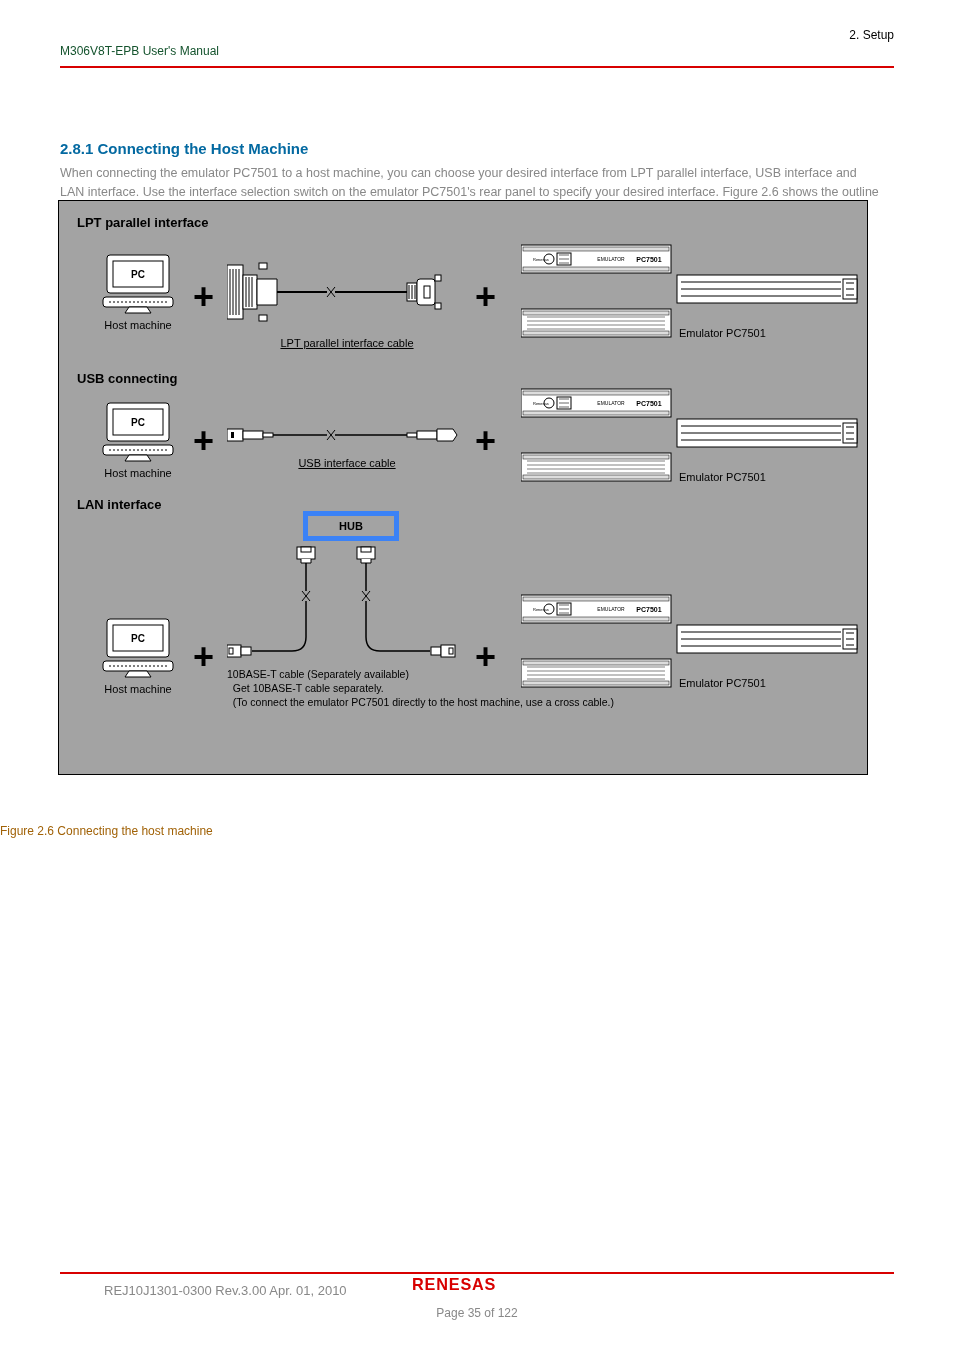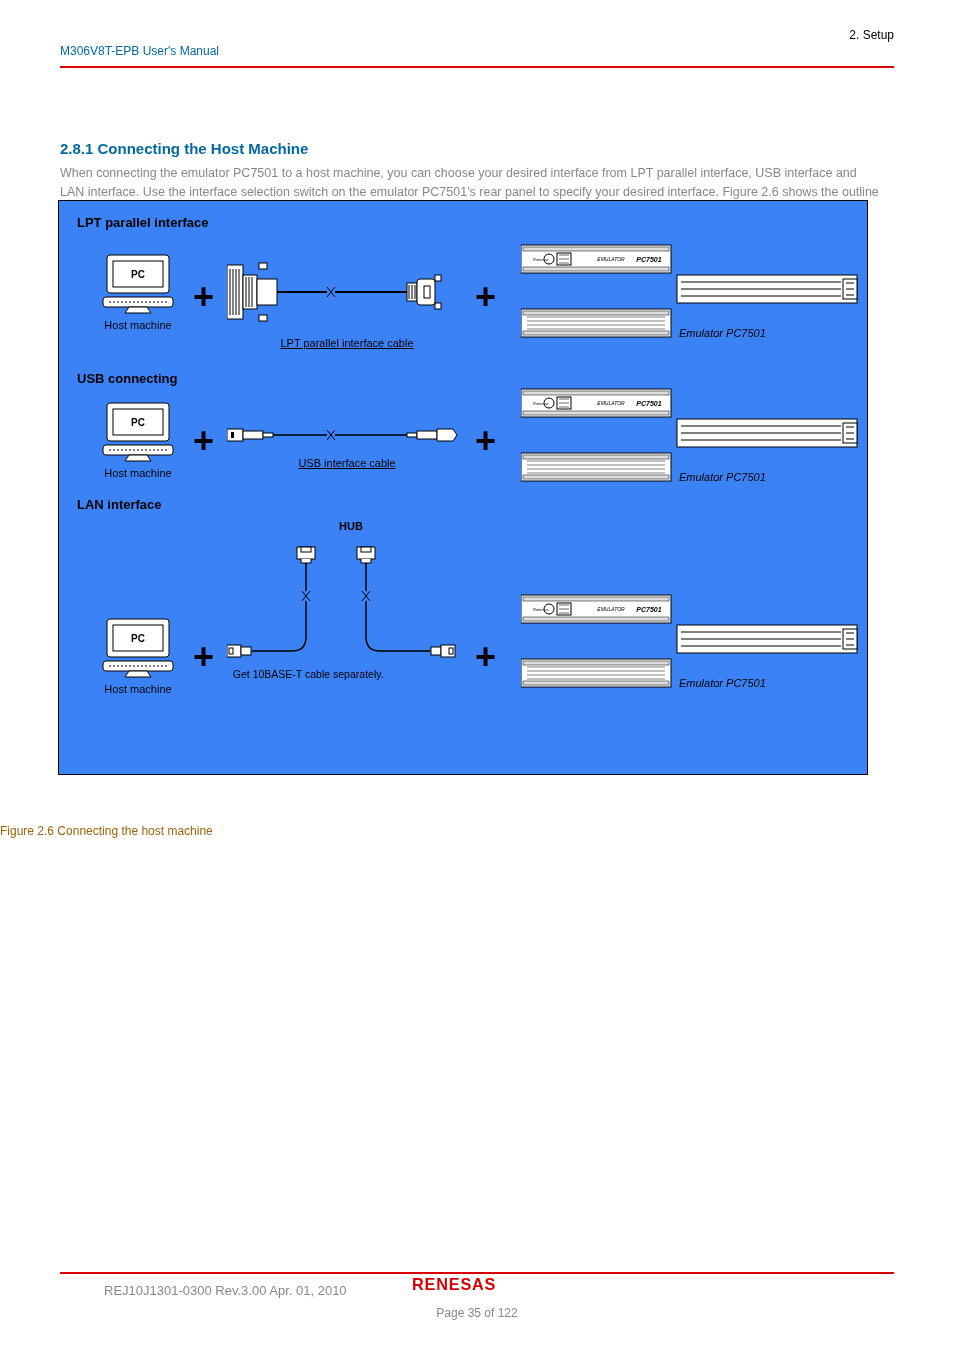--- a/index.html
+++ b/index.html
@@ -11,42 +11,42 @@
     position: relative;
     color: #000;
   }
   .top-rule {
     position: absolute;
     left: 60px; right: 60px; top: 66px;
     height: 2px; background: #d80000;
   }
   .header-left {
     position: absolute; left: 60px; top: 44px;
-    font-size: 12px; color: #0369a1;
+    font-size: 12px; color: #14532d;
   }
   .header-right {
     position: absolute; right: 60px; top: 28px;
     font-size: 12px; color: #000000;
   }
   .section-title {
     position: absolute; left: 60px; top: 140px;
     font-size: 15px; font-weight: bold; color: #0369a1;
   }
   .section-desc {
     position: absolute; left: 60px; top: 164px;
     font-size: 12.5px; color: #888; line-height: 1.5;
     width: 820px;
   }
 
   .diagram-box {
     position: absolute;
     left: 58px; top: 200px;
     width: 810px; height: 575px;
     border: 1px solid #000;
-    background: #3b82f6;
+    background: #a3a3a3;
     padding-left: 41px;
   }
   .row { position: absolute; left: 0; right: 0; }
   .row.lpt { top: 14px; height: 150px; }
   .row.usb { top: 170px; height: 120px; }
   .row.lan { top: 296px; height: 250px; }
 
   .row-title {
     position: absolute; left: 18px; top: 0;
     font-weight: bold; font-size: 13px;
@@ -63,26 +63,26 @@
   }
 
   .cable-area {
     position: absolute;
     text-align: center;
     text-decoration: underline;
   }
   .cable-caption { font-size: 11px; margin-top: 6px; }
 
   .emulator-block {
-    position: absolute; right: 6px; width: 340px; text-align: center; font-style: italic;
+    position: absolute; right: 6px; width: 340px; text-align: center;
   }
   .emu-caption { font-size: 11px; margin-top: 4px; position: absolute; left: 158px; }
 
   .hub-box {
-    position: absolute; border: 1px solid #3b82f6; width: 96px; height: 30px;
+    position: absolute; border: 5px solid #3b82f6; width: 96px; height: 30px;
     font-size: 11px; font-weight: bold; display: flex; align-items: center; justify-content: center;
   }
 
   .lan-note {
     position: absolute; font-size: 10.5px; line-height: 1.35;
   }
 
   .fig-caption {
     position: absolute; left: 0; right: 0; top: 824px;
     text-align: left; font-size: 12px; color: #a16207;
@@ -332,21 +332,23 @@
         <line x1="10" y1="49" x2="68" y2="49" stroke="#000" stroke-dasharray="2 2"></line>
         <path d="M30 54 h18 l4 6 h-26 z" fill="#fff" stroke="#000"></path>
       </svg>
       <div class="pc-label-under">Host machine</div>
     </div>
 
     <div class="plus" style="left:134px; top:142px;">+</div>
     <div class="plus" style="left:416px; top:142px;">+</div>
 
     <div class="lan-note" style="left:168px; top:170px; width:420px;">
+      <div>10BASE-T cable (Separately available)</div>
       <div style="white-space:pre;">  Get 10BASE-T cable separately.</div>
+      <div style="white-space:pre;">  (To connect the emulator PC7501 directly to the host machine, use a cross cable.)</div>
     </div>
 
     <div class="emulator-block" style="top:94px;">
       <svg width="340" height="98" viewBox="0 0 340 98">
         <rect x="0" y="4" width="150" height="28" fill="#fff" stroke="#000"></rect>
         <rect x="2" y="6" width="146" height="4" fill="#ddd" stroke="#000" stroke-width="0.5"></rect>
         <rect x="2" y="26" width="146" height="4" fill="#ddd" stroke="#000" stroke-width="0.5"></rect>
         <circle cx="28" cy="18" r="5" fill="#fff" stroke="#000"></circle>
         <rect x="36" y="12" width="14" height="12" fill="#fff" stroke="#000"></rect>
         <g stroke="#000" stroke-width="0.6">

